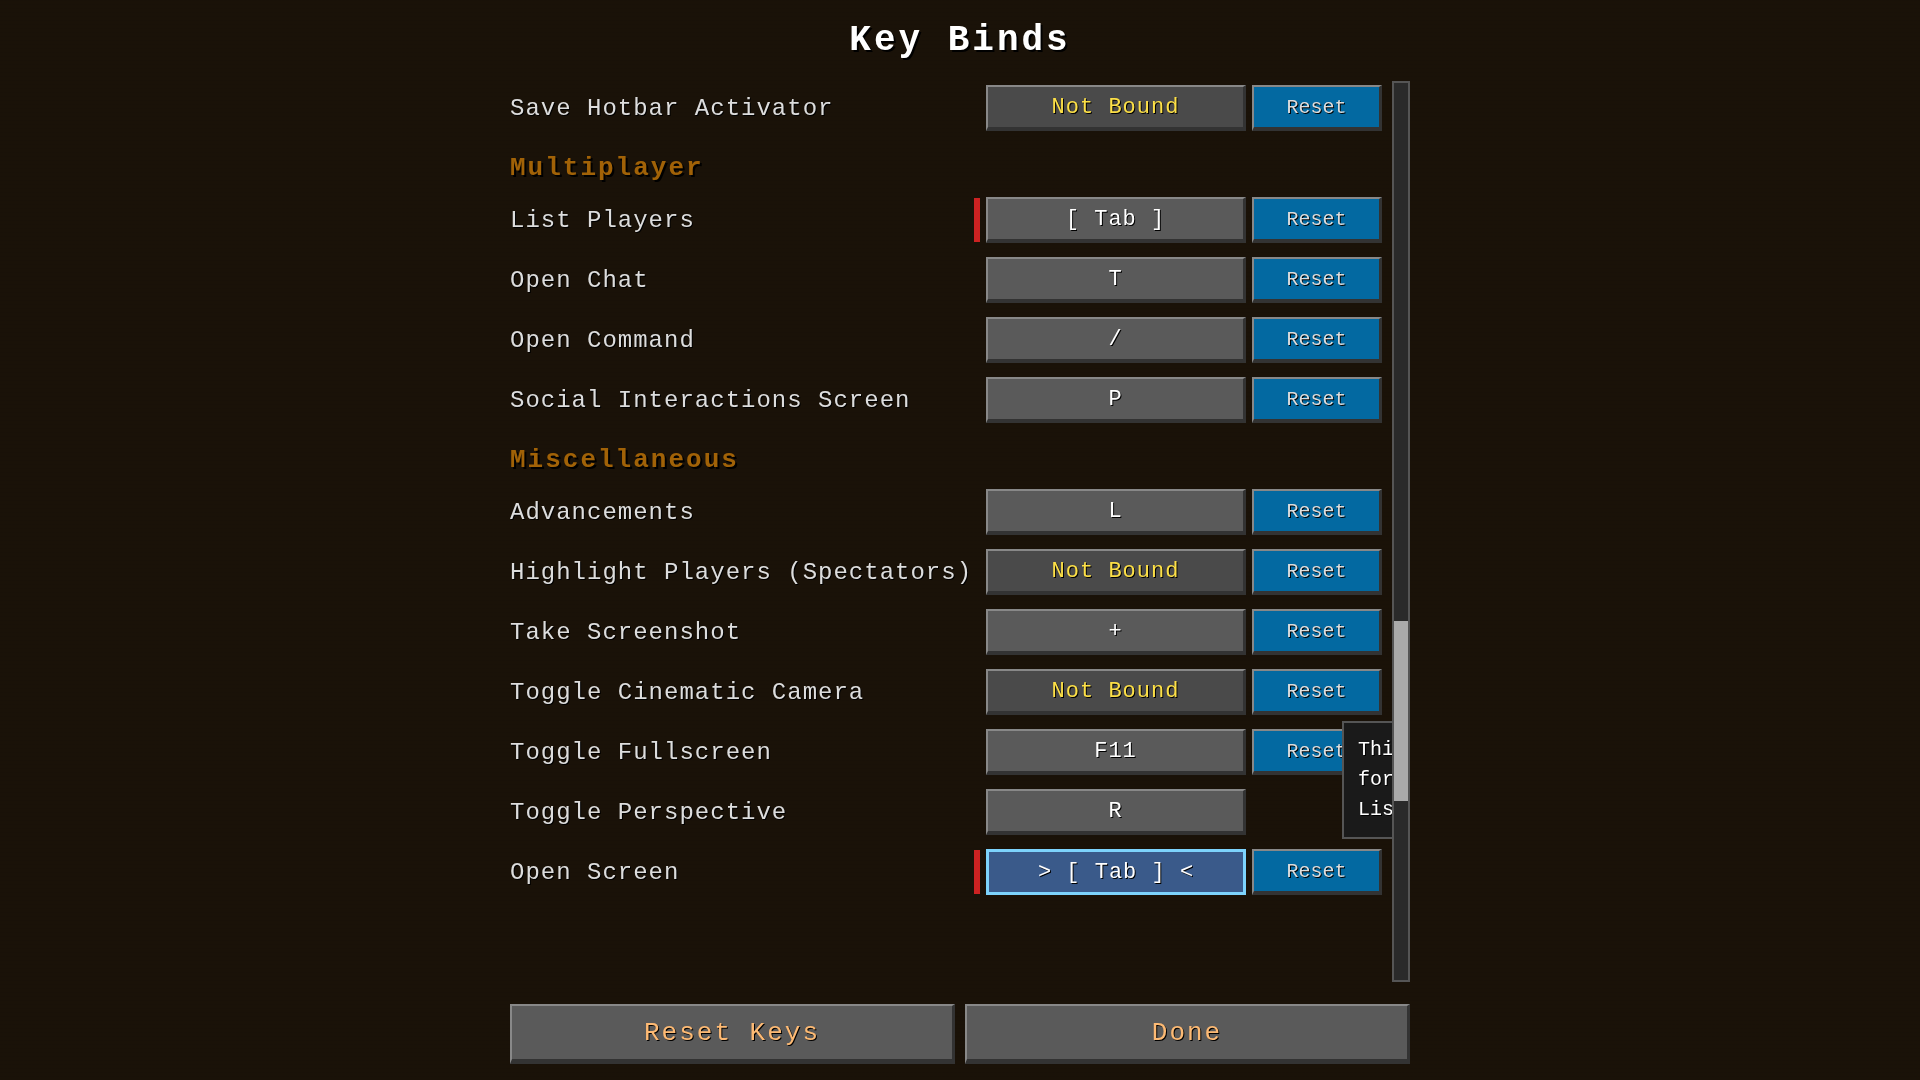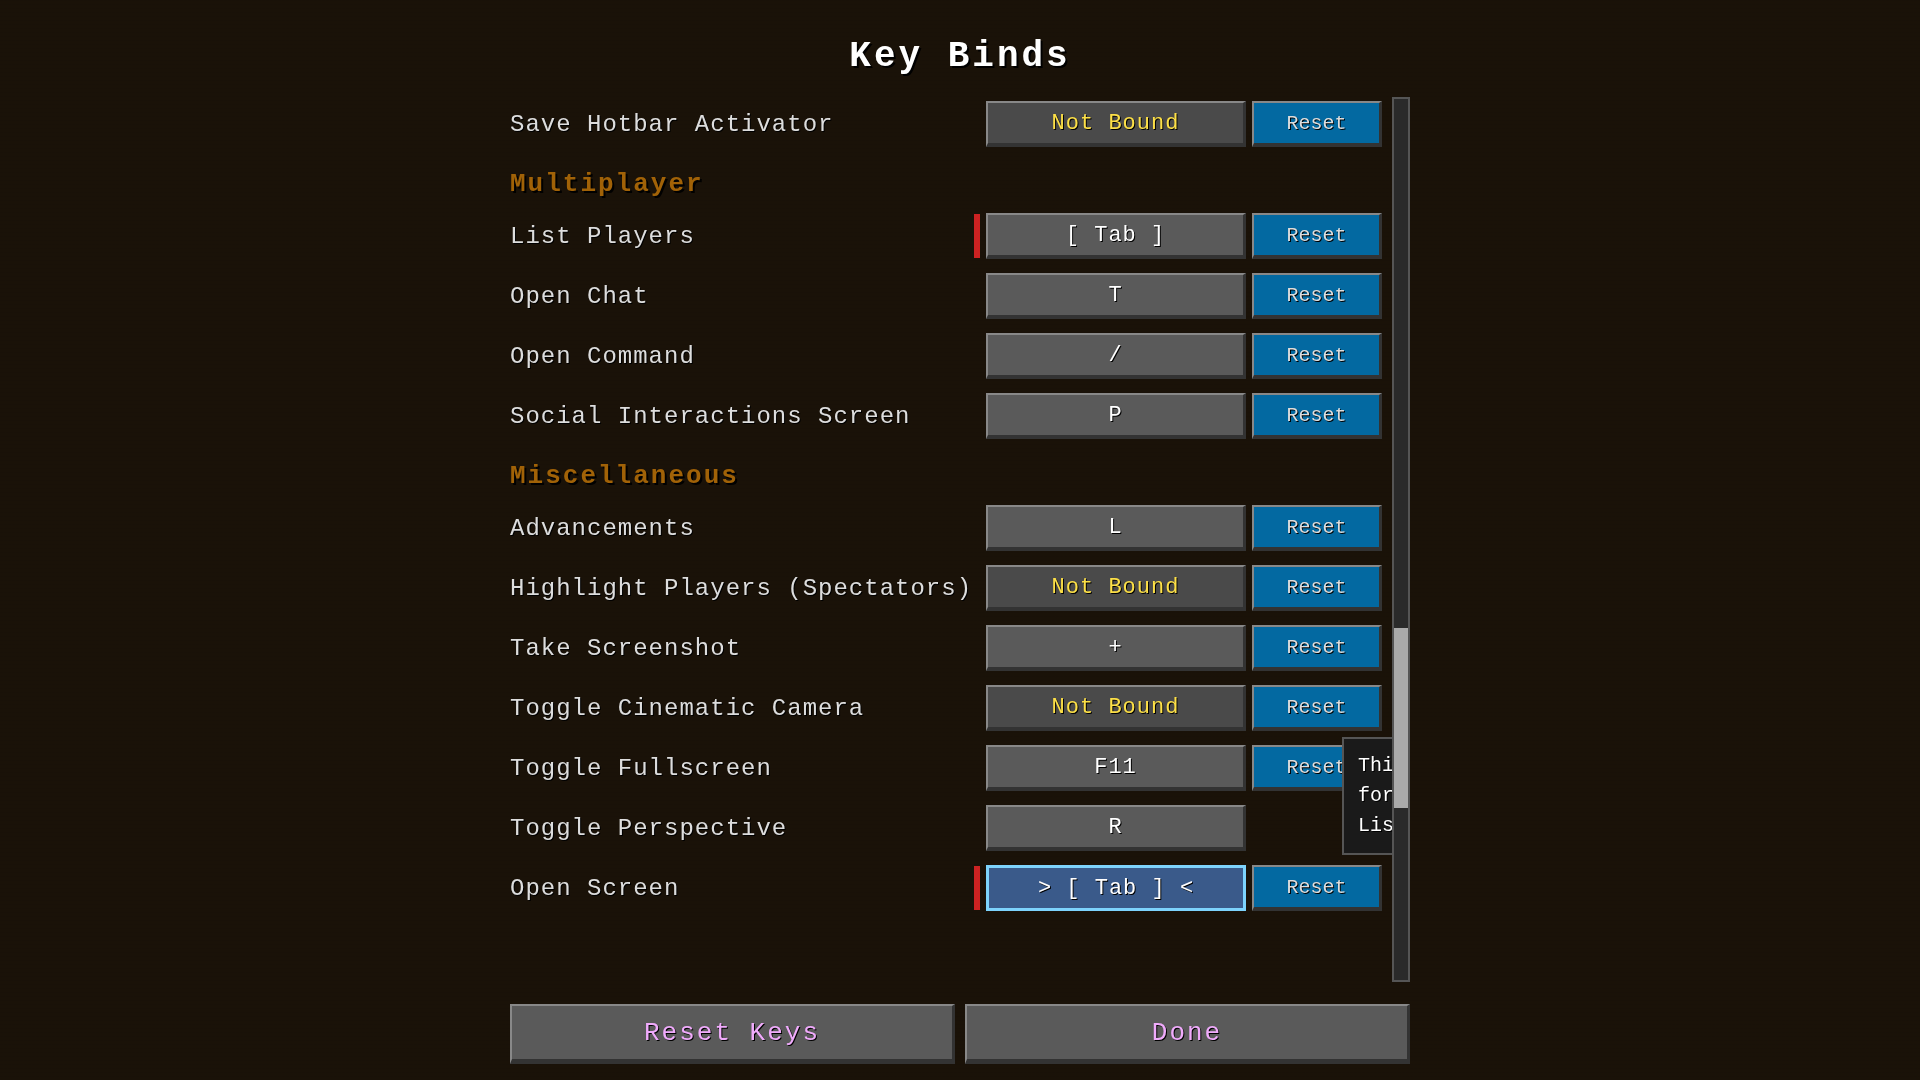--- a/index.html
+++ b/index.html
@@ -33,21 +33,21 @@
     }
 
     .page-container {
       position: relative;
       z-index: 1;
       width: 100%;
       height: 100%;
       display: flex;
       flex-direction: column;
       align-items: center;
-      padding-top: 36px;
+      padding-top: 20px;
     }
 
     .page-title {
       color: #ffffff;
       font-size: 36px;
       letter-spacing: 3px;
       margin-bottom: 20px;
       text-shadow: 2px 2px 0px #000;
       font-weight: bold;
     }
@@ -185,21 +185,21 @@
       margin-top: 6px;
     }
 
     .bottom-button {
       flex: 1;
       height: 60px;
       background: #5a5a5a;
       border: 2px solid #888;
       border-bottom: 5px solid #333;
       border-right: 3px solid #333;
-      color: #f0abfc;
+      color: #fdba74;
       font-size: 26px;
       font-family: 'Courier New', Courier, monospace;
       letter-spacing: 2px;
       cursor: pointer;
       display: flex;
       align-items: center;
       justify-content: center;
       text-shadow: 1px 1px 0px #000;
     }
 

